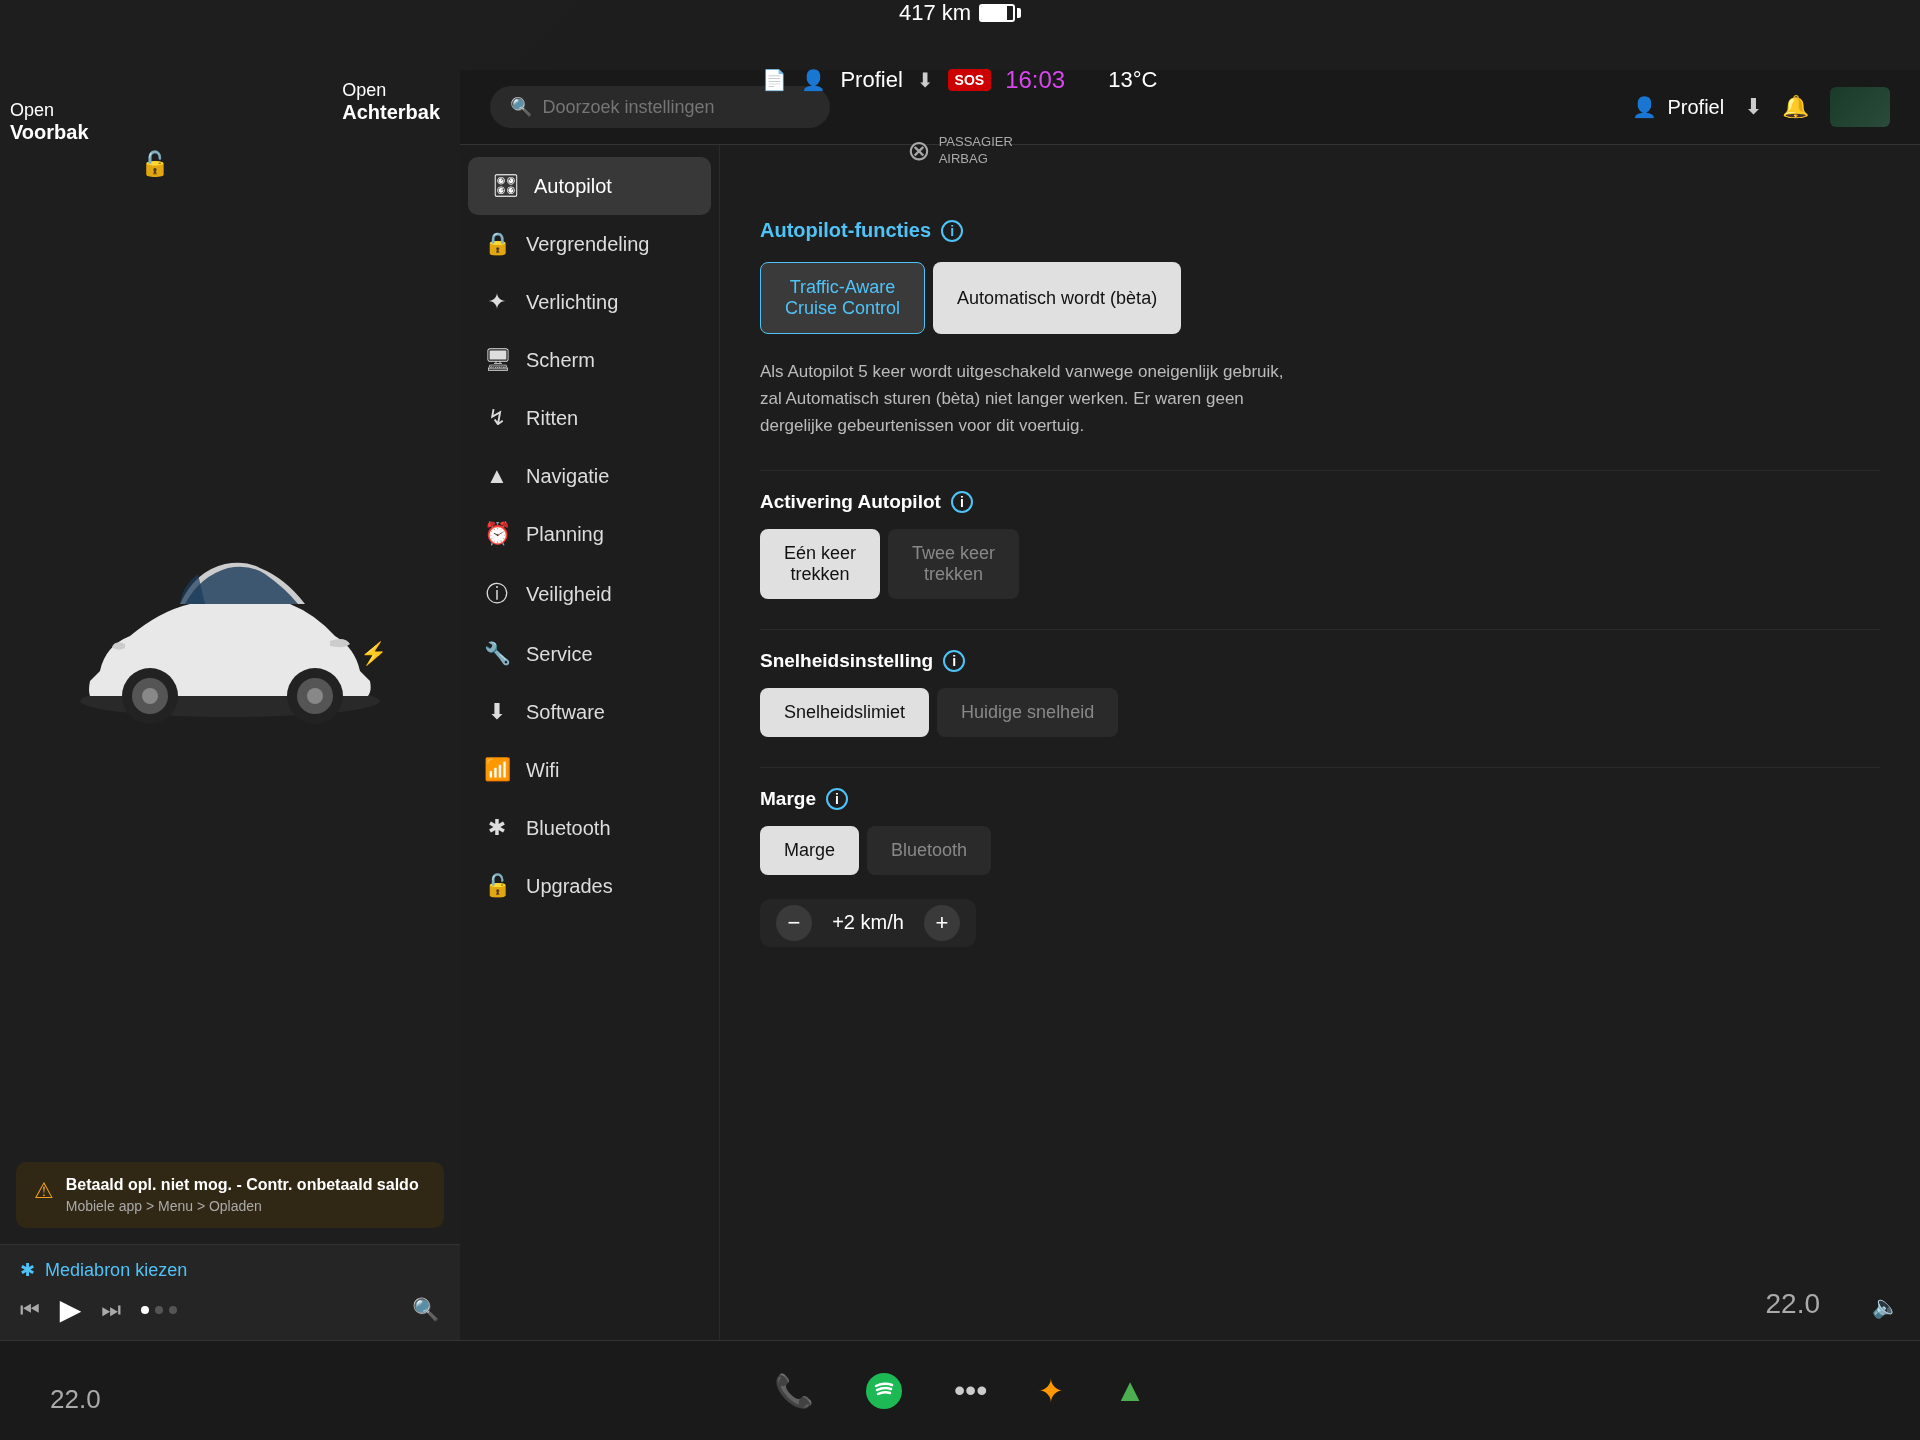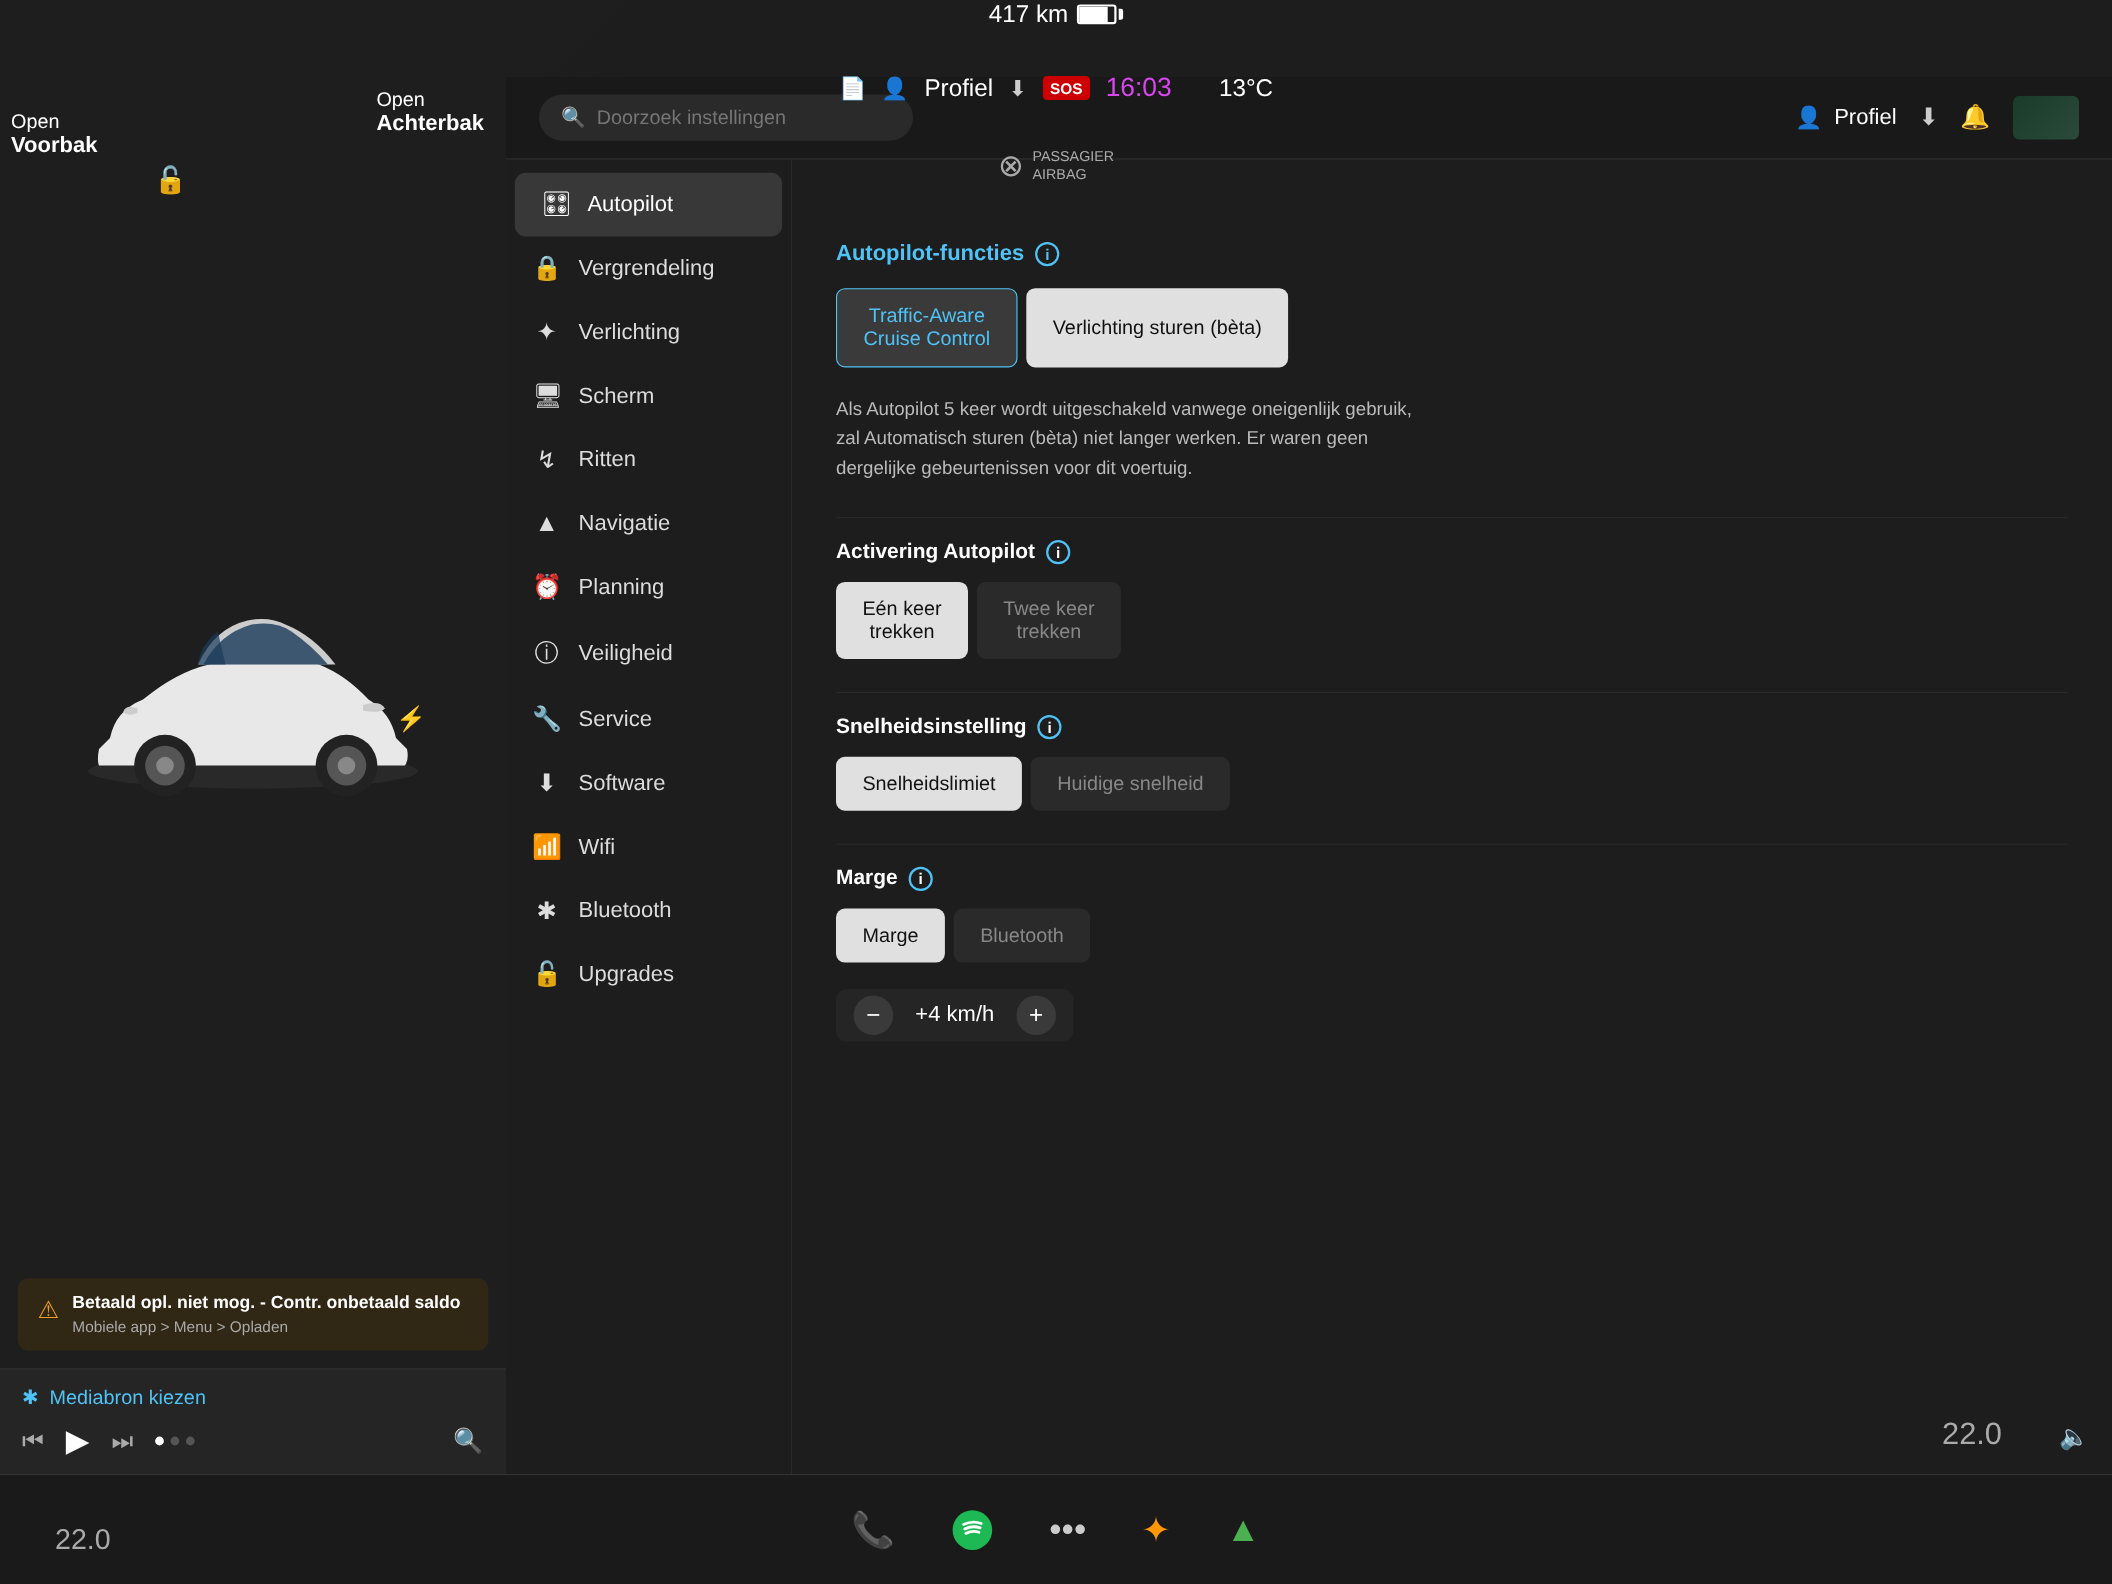--- a/index.html
+++ b/index.html
@@ -697,21 +697,21 @@
 
     <div class="settings-content">
 
       <div class="section-title">
         <span>Autopilot-functies</span>
         <span class="info-icon">i</span>
       </div>
 
       <div class="btn-group">
         <button class="btn-option active" style="background:#3a3a3a;color:#4fc3f7;border:1px solid #4fc3f7;">Traffic-Aware<br>Cruise Control</button>
-        <button class="btn-option selected">Verlichting sturen (bèta)</button>
+        <button class="btn-option selected">Automatisch wordt (bèta)</button>
       </div>
 
       <div class="description-text">Als Autopilot 5 keer wordt uitgeschakeld vanwege oneigenlijk gebruik, zal Automatisch sturen (bèta) niet langer werken. Er waren geen dergelijke gebeurtenissen voor dit voertuig.</div>
 
       <div class="separator"></div>
 
       <div class="subsection">
         <div class="subsection-title">
           <span>Activering Autopilot</span>
           <span class="info-icon">i</span>
@@ -742,21 +742,21 @@
           <span>Marge</span>
           <span class="info-icon">i</span>
         </div>
         <div class="btn-group">
           <button class="btn-option selected">Marge</button>
           <button class="btn-option inactive">Bluetooth</button>
         </div>
 
         <div class="speed-control">
           <button class="speed-btn">−</button>
-          <span class="speed-value">+4 km/h</span>
+          <span class="speed-value">+2 km/h</span>
           <button class="speed-btn">+</button>
         </div>
       </div>
 
     </div>
   </div>
 </div>
 
 <div class="volume-indicator" style="position:absolute;right:20px;bottom:120px;color:#ccc;font-size:22px;">
   🔈

